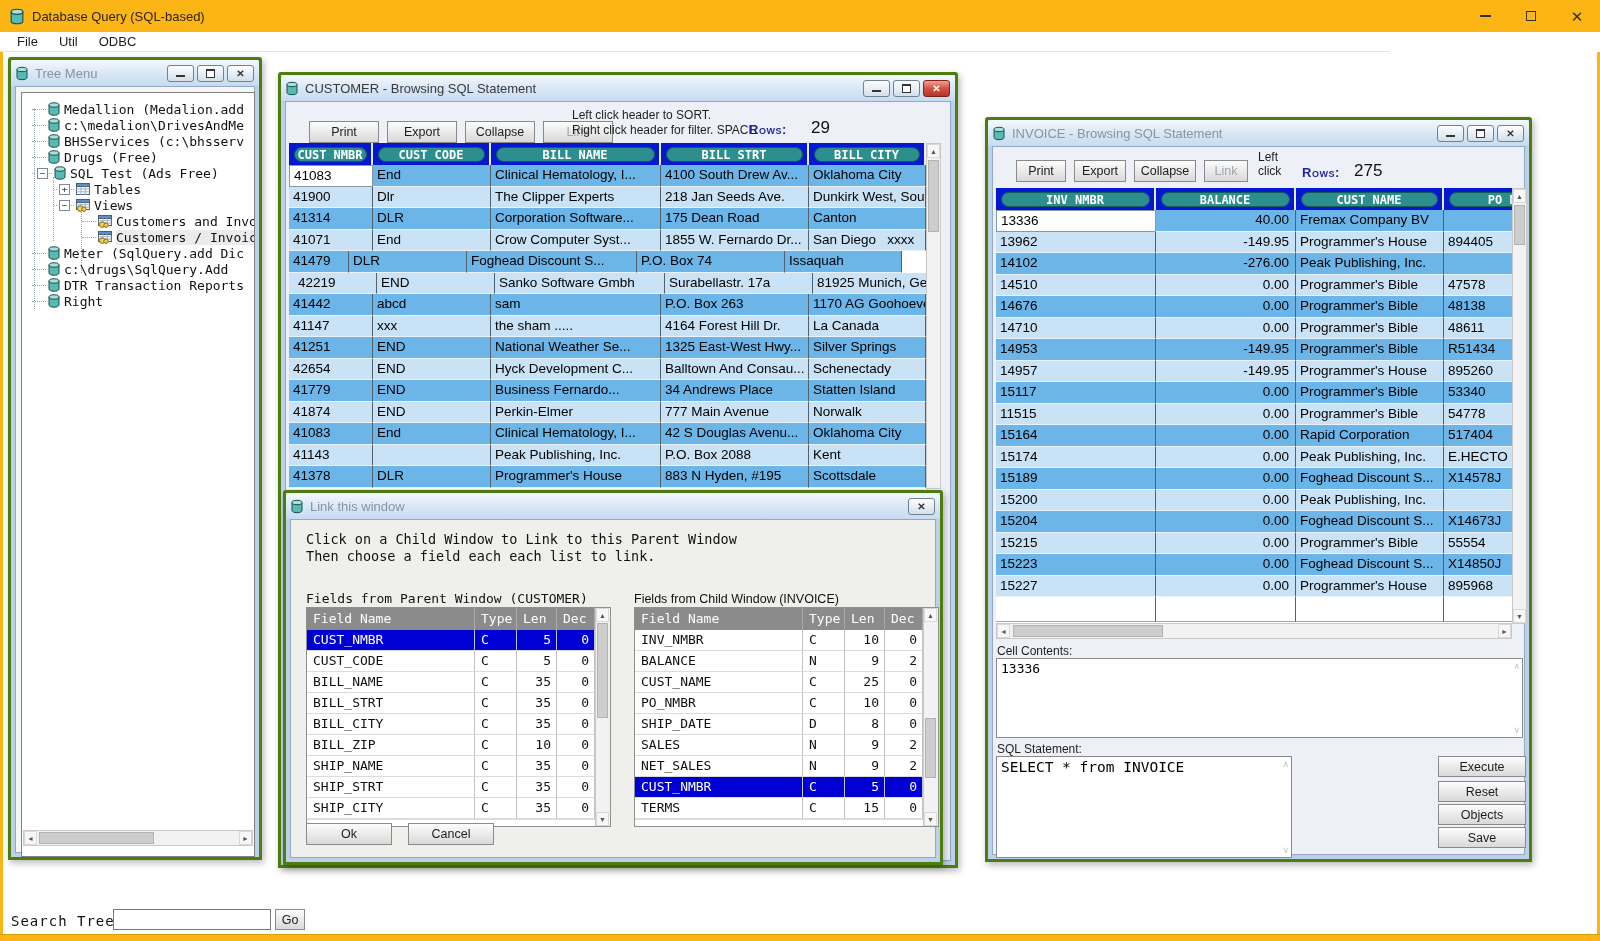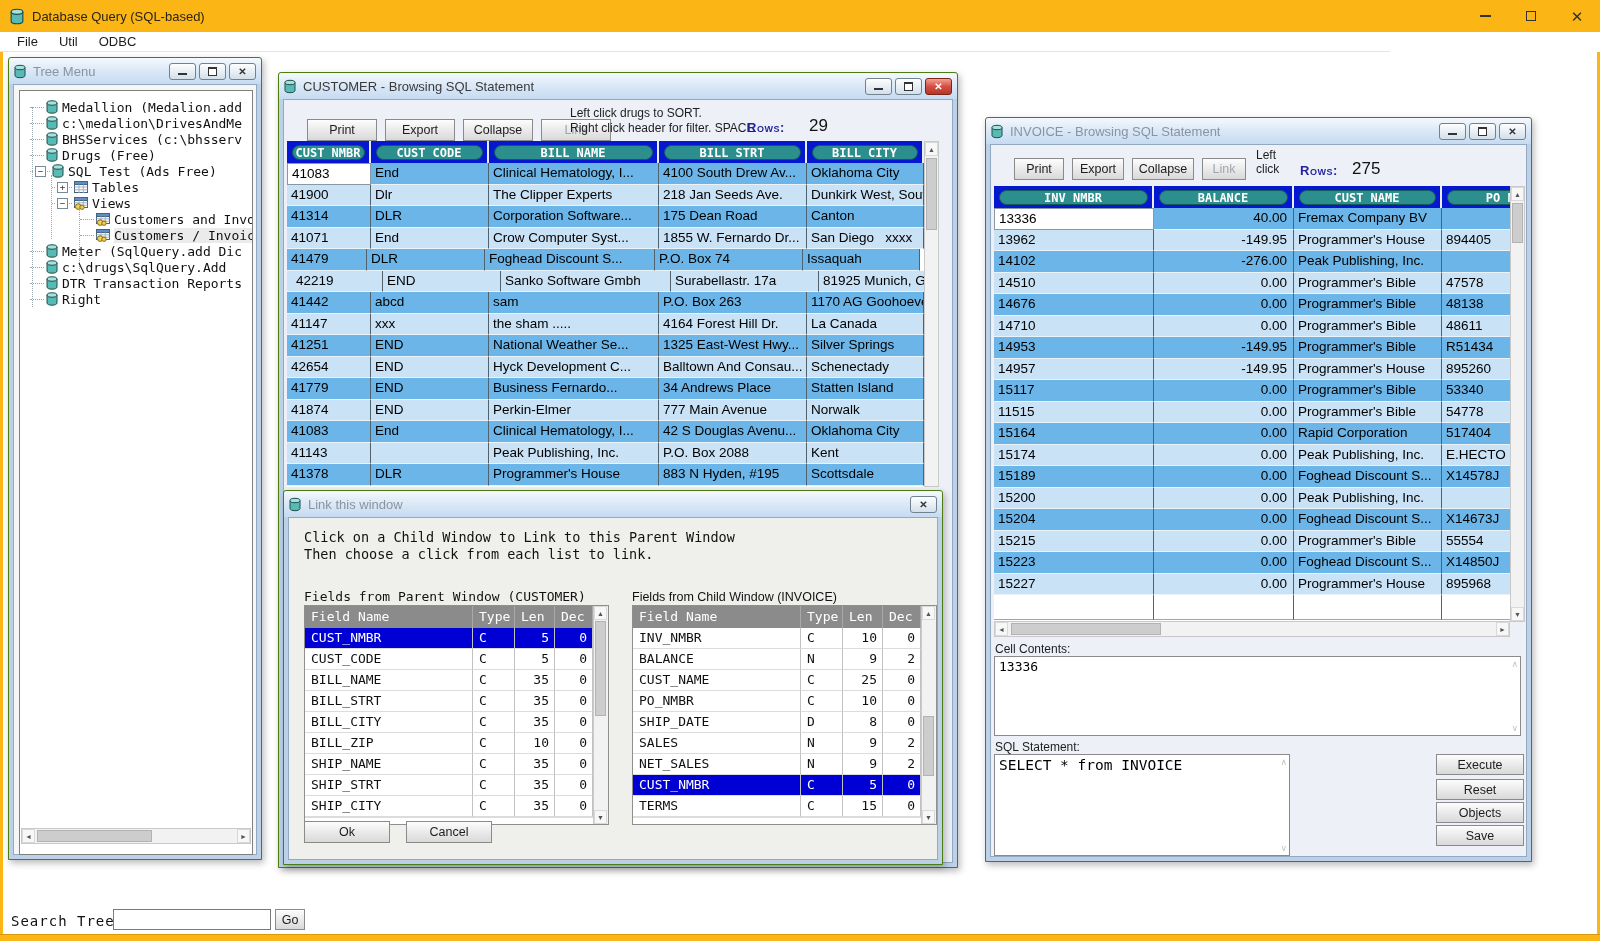--- a/index.html
+++ b/index.html
@@ -25,21 +25,21 @@
   .client { position:absolute; left:0; top:52px; width:1600px; height:882px; background:#fff;
             border-left:3px solid #FBB616; border-right:3px solid #FBB616; }
 
   .searchbar { position:absolute; left:3px; top:903px; width:1594px; height:31px; background:#fff; }
   .search-label { position:absolute; left:8px; top:10px; font:14px "DejaVu Sans Mono", monospace; color:#111; letter-spacing:1px; }
   .search-input { position:absolute; left:110px; top:6px; width:158px; height:21px; border:1px solid #7A7A7A;
                   background:#fff; font:13px "DejaVu Sans Mono", monospace; padding:0 3px; }
   .bottomstrip { position:absolute; left:0; top:934px; width:1600px; height:7px; background:#FBB616; border-top:1px solid #D79A0A; }
 
   
-  .win { position:absolute; background:#BCD1E8; border:1px solid #4d7c0f; border-radius:3px 3px 0 0;
+  .win { position:absolute; background:#BCD1E8; border:3px solid #4d7c0f; border-radius:3px 3px 0 0;
          box-shadow:2px 3px 7px rgba(0,0,0,.28); }
   .tbar { height:26px; display:flex; align-items:center; padding:0 5px;
           background:linear-gradient(#F5F9FD,#DCE9F7 45%,#C6DBF1); border-radius:3px 3px 0 0; }
   .ttext { font-size:13px; color:#8A93A0; margin-left:7px; white-space:nowrap; overflow:hidden; flex:1; }
   .win.active .ttext { color:#3A3A3A; }
   .wctls { display:flex; }
   .wbtn { width:27px; height:17px; margin-left:3px; border:1px solid #70828F; border-radius:3px;
           background:linear-gradient(#FEFEFE,#EAF0F6 45%,#D4DFEA); display:flex; align-items:center; justify-content:center; }
   .wbtn.red { background:linear-gradient(#F2A093,#D55042 50%,#B2362A); border-color:#7E2318; }
   .g-min { width:9px; height:7px; border-bottom:2px solid #333; }
@@ -362,21 +362,21 @@
         <span class="wbtn red">
             <span class="g-x">✕</span>
           </span>
       </span>
     </div>
     <div class="wbody"></div>
     <div class="cbtn" style="left:28px;top:46px;width:70px">Print</div>
     <div class="cbtn" style="left:106px;top:46px;width:70px">Export</div>
     <div class="cbtn" style="left:184px;top:46px;width:70px">Collapse</div>
     <div class="cbtn dis" style="left:262px;top:46px;width:70px">Link</div>
-    <div class="hintline" style="left:291px;top:33px">Left click drugs to SORT.</div>
+    <div class="hintline" style="left:291px;top:33px">Left click header to SORT.</div>
     <div class="hintline" style="left:291px;top:48px">Right click header for filter. SPACE</div>
     <span class="rows-label" style="left:468px;top:47px">Rows:</span>
     <span class="rows-value" style="left:530px;top:43px">29</span>
     <div class="grid" style="left:8px;top:68px;width:637px;height:346px">
         <div class="ghead">
           <div class="gh" style="width: 84px;">
             <span class="pill">CUST_NMBR</span>
           </div>
           <div class="gh" style="width: 118px;">
             <span class="pill">CUST_CODE</span>
@@ -413,28 +413,28 @@
           <div class="gc" style="width: 117px;">Canton</div>
         </div>
         <div class="grow r-light">
           <div class="gc" style="width: 84px;">41071</div>
           <div class="gc" style="width: 118px;">End</div>
           <div class="gc" style="width: 170px;">Crow Computer Syst...</div>
           <div class="gc" style="width: 148px;">1855 W. Fernardo Dr...</div>
           <div class="gc" style="width: 117px;">San Diego   xxxx</div>
         </div>
         <div class="grow r-dark">
-          <div class="gc" style="width: 80px;">41479</div>
+          <div class="gc" style="width: 60px;">41479</div>
           <div class="gc" style="width: 118px;">DLR</div>
           <div class="gc" style="width: 170px;">Foghead Discount S...</div>
           <div class="gc" style="width: 148px;">P.O. Box 74</div>
           <div class="gc" style="width: 117px;">Issaquah</div>
         </div>
         <div class="grow r-light">
-          <div class="gc" style="width: 96px; padding-left: 9px;">42219</div>
+          <div class="gc" style="width: 88px; padding-left: 9px;">42219</div>
           <div class="gc" style="width: 118px;">END</div>
           <div class="gc" style="width: 170px;">Sanko Software Gmbh</div>
           <div class="gc" style="width: 148px;">Surabellastr. 17a</div>
           <div class="gc" style="width: 117px;">81925 Munich, Germ</div>
         </div>
         <div class="grow r-dark">
           <div class="gc" style="width: 84px;">41442</div>
           <div class="gc" style="width: 118px;">abcd</div>
           <div class="gc" style="width: 170px;">sam</div>
           <div class="gc" style="width: 148px;">P.O. Box 263</div>
@@ -700,21 +700,21 @@
       </span>
       <span class="ttext">Link this window</span>
       <span class="wctls">
         <span class="wbtn">
             <span class="g-x">✕</span>
           </span>
       </span>
     </div>
     <div class="wbody"></div>
     <div class="instr" style="left:20px;top:38px">Click on a Child Window to Link to this Parent Window</div>
-    <div class="instr" style="left:20px;top:55px">Then choose a click from each list to link.</div>
+    <div class="instr" style="left:20px;top:55px">Then choose a field each each list to link.</div>
     <div class="flabel-mono" style="left:20px;top:98px">Fields from Parent Window (CUSTOMER)</div>
     <div class="flabel-sans" style="left:348px;top:99px">Fields from Child Window (INVOICE)</div>
     <div class="ftable" style="left:20px;top:114px;width:305px;height:220px">
       <div class="fsb">
         <div class="sb-btn" style="left:0;top:0">▲</div>
         <div class="sb-thumb" style="left:1px;top:15px;width:11px;height:95px"></div>
         <div class="sb-btn" style="left:0;bottom:0">▼</div>
       </div>
     <div class="fhead">
           <span class="fh" style="width: 168px;">Field Name</span>

